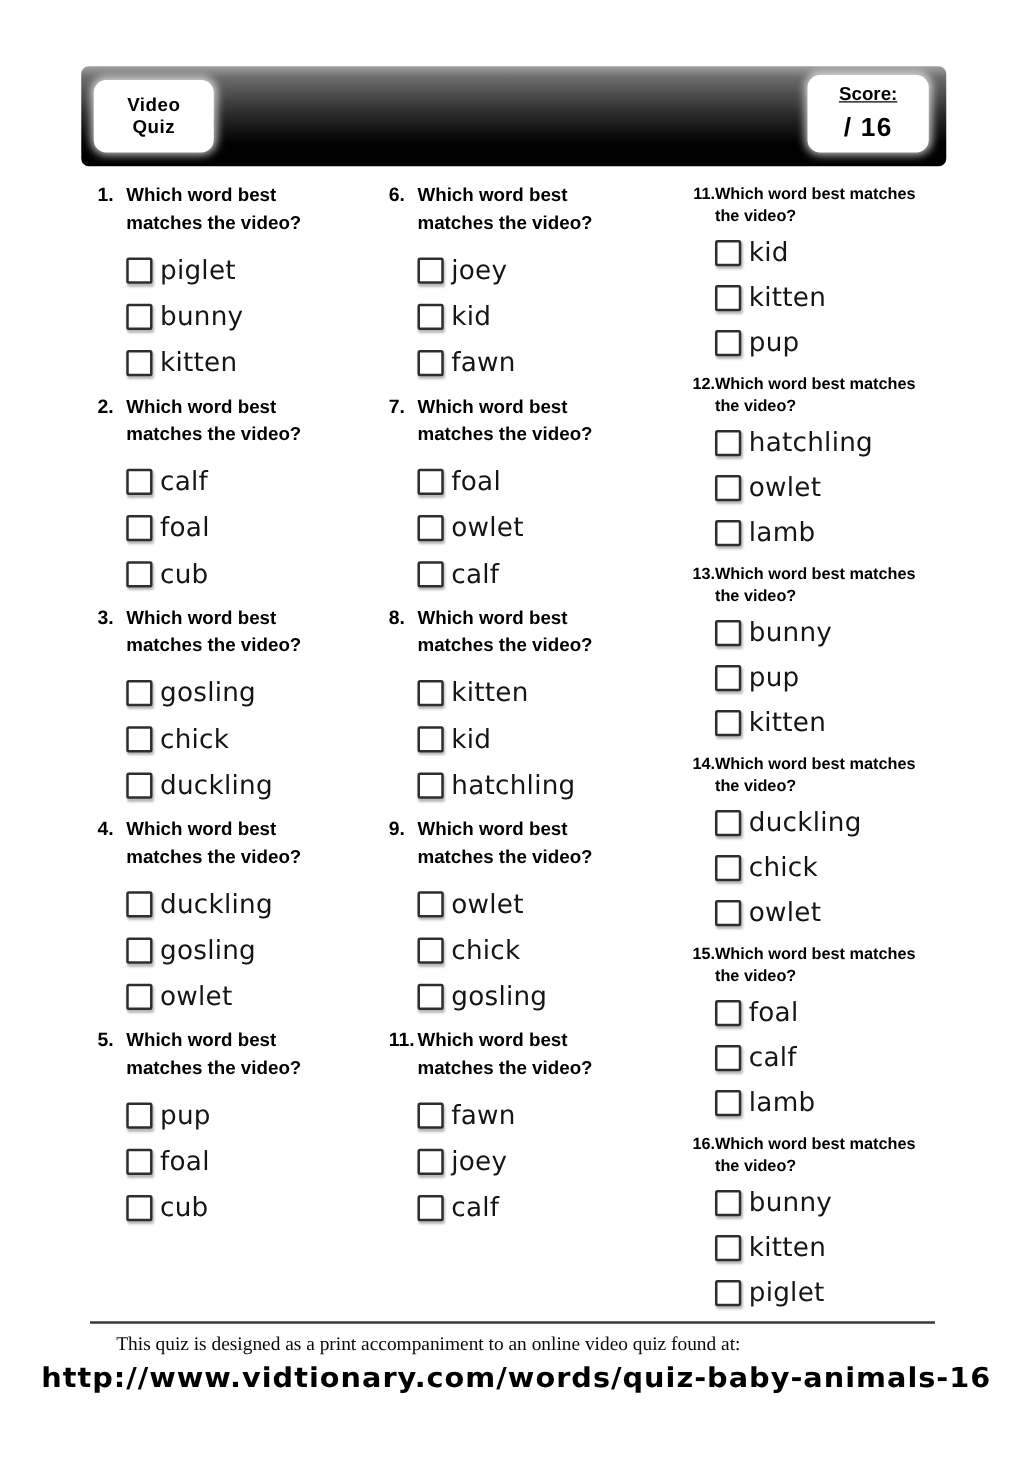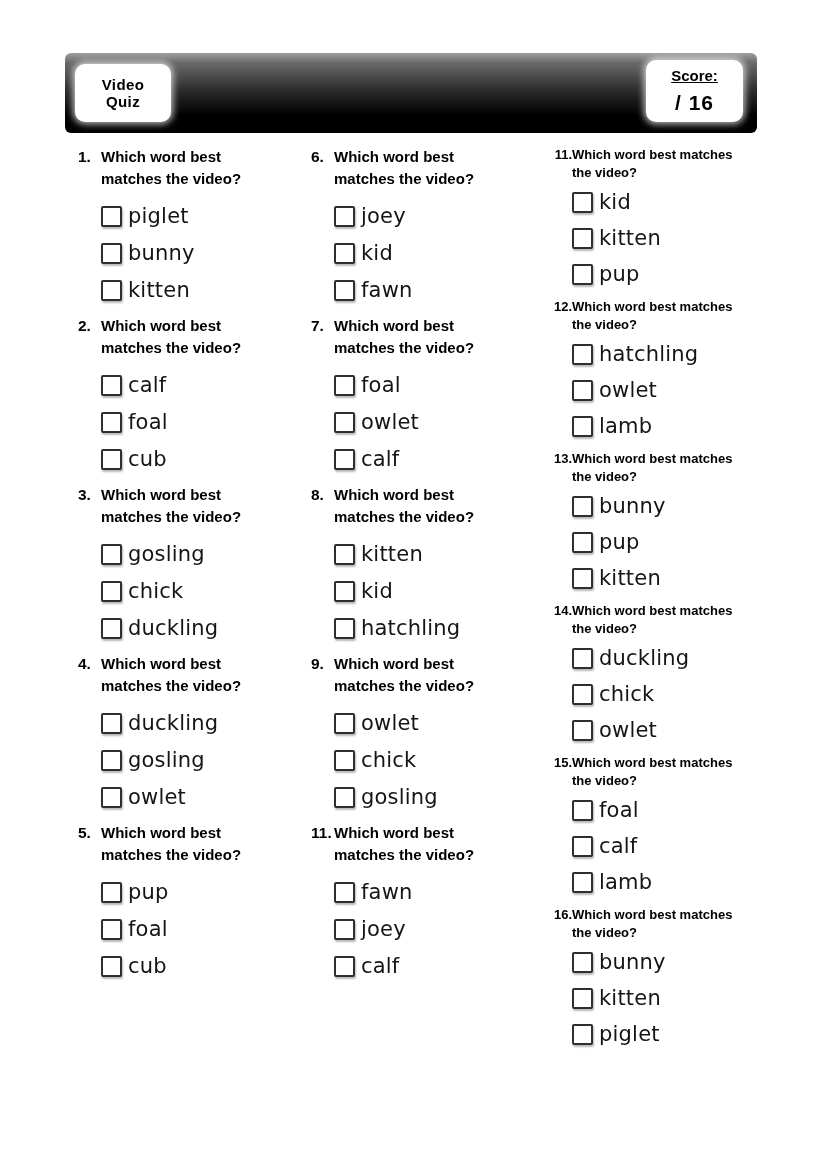--- a/index.html
+++ b/index.html
@@ -518,14 +518,19 @@
   </label>
             <label class="option">
     <span class="checkbox"></span>
     <span class="opt-label">piglet</span>
   </label>
           </div>
   </div>
       </section>
   </main>
 
+  <footer class="pfooter">
+    <hr class="rule">
+    <p class="note">This quiz is designed as a print accompaniment to an online video quiz found at:</p>
+    <p class="url">http://www.vidtionary.com/words/quiz-baby-animals-16</p>
+  </footer>
 
 </div>
 
 </body></html>

